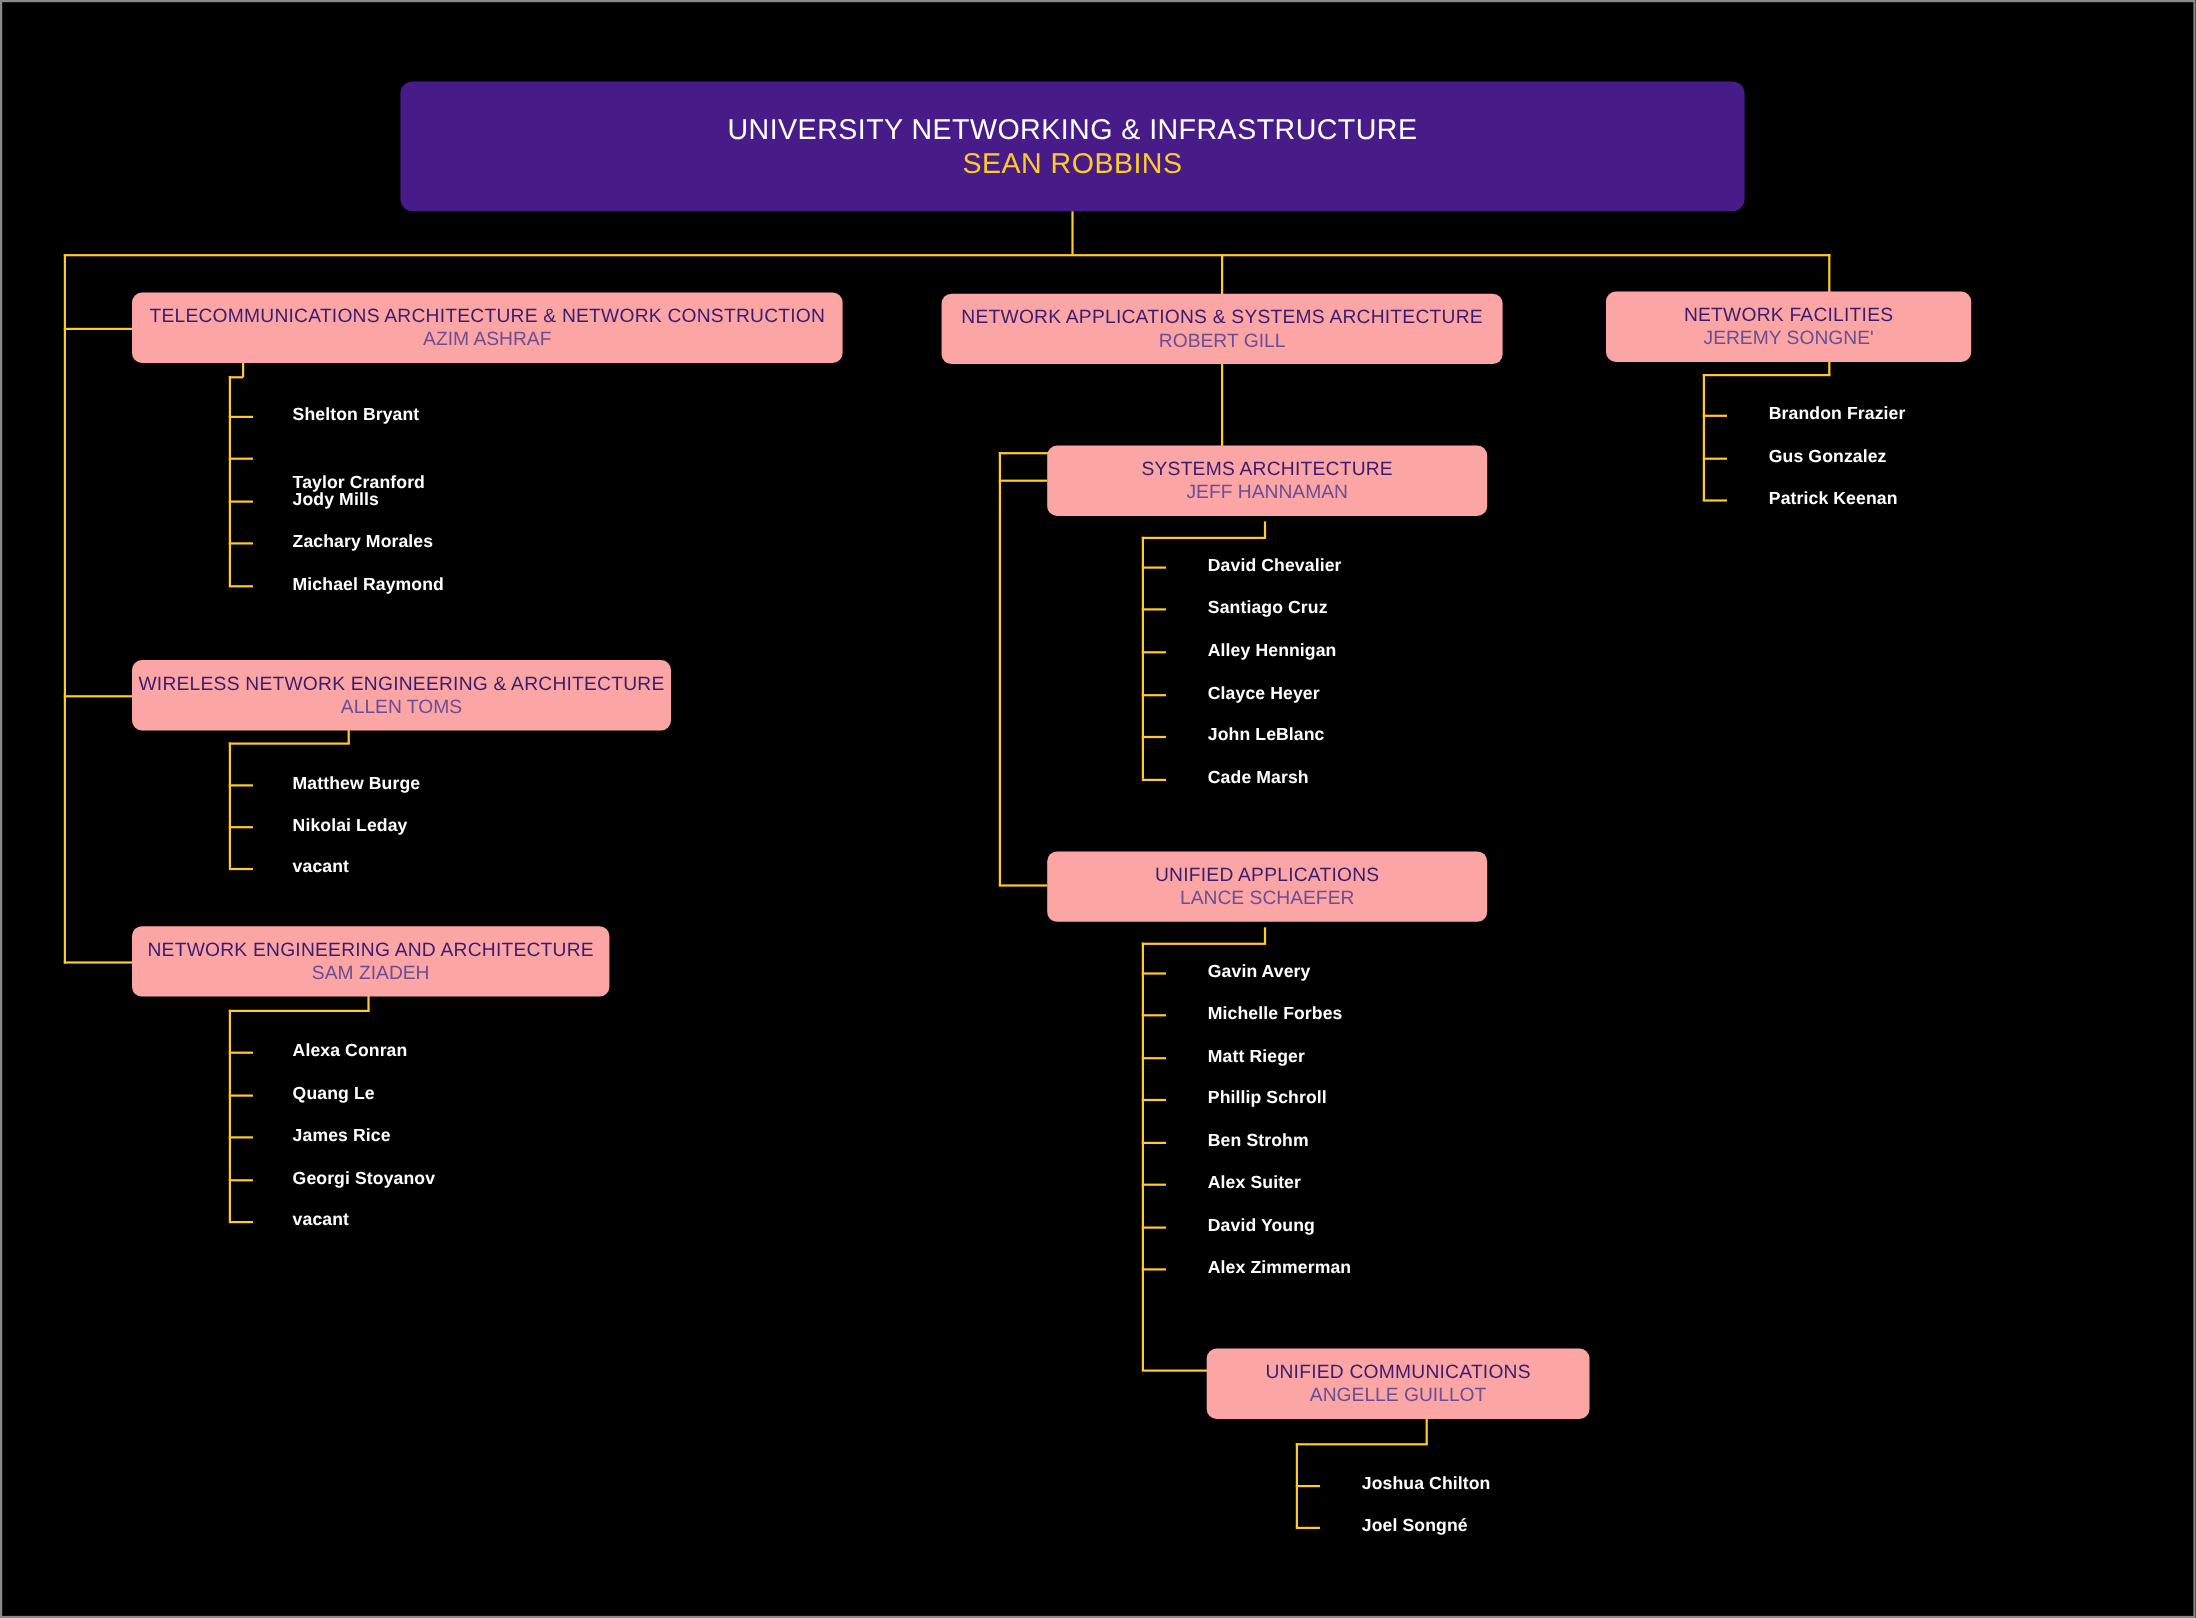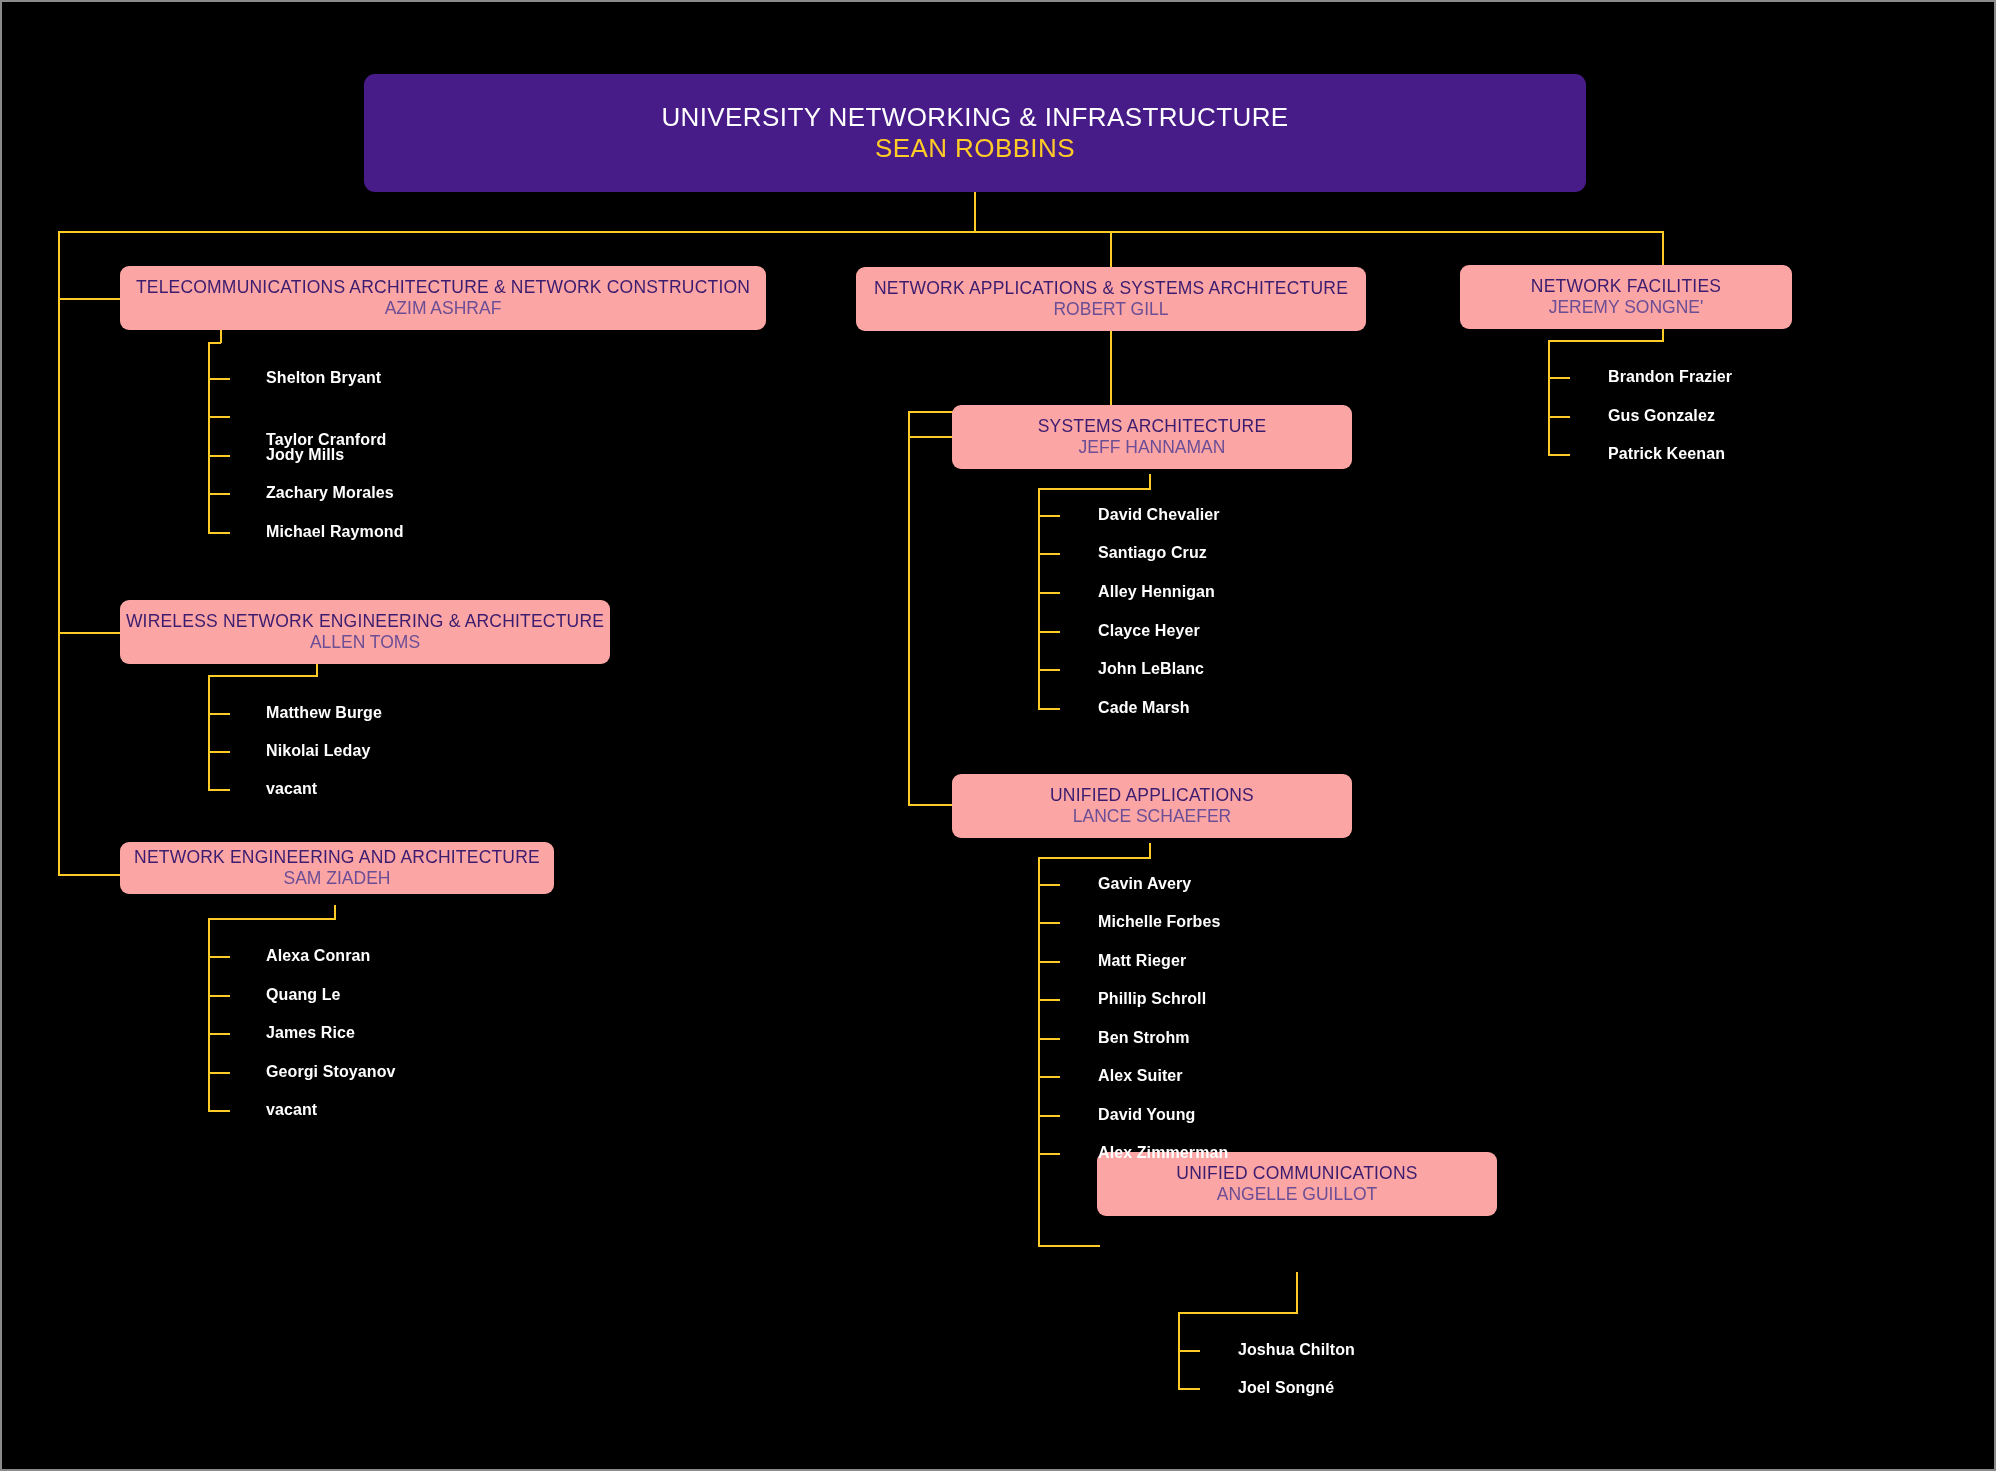--- a/index.html
+++ b/index.html
@@ -171,41 +171,41 @@
   <div class="box l1" style="left:118px;top:264px;width:646px;height:64px;">
     <div class="t">TELECOMMUNICATIONS ARCHITECTURE &amp; NETWORK CONSTRUCTION</div>
     <div class="s">AZIM ASHRAF</div>
   </div>
 
   <div class="box l1" style="left:118px;top:598px;width:490px;height:64px;">
     <div class="t">WIRELESS NETWORK ENGINEERING &amp; ARCHITECTURE</div>
     <div class="s">ALLEN TOMS</div>
   </div>
 
-  <div class="box l1" style="left:118px;top:840px;width:434px;height:52px;">
+  <div class="box l1" style="left:118px;top:840px;width:434px;height:64px;">
     <div class="t">NETWORK ENGINEERING AND ARCHITECTURE</div>
     <div class="s">SAM ZIADEH</div>
   </div>
 
   <div class="box l1" style="left:854px;top:265px;width:510px;height:64px;">
     <div class="t">NETWORK APPLICATIONS &amp; SYSTEMS ARCHITECTURE</div>
     <div class="s">ROBERT GILL</div>
   </div>
 
   <div class="box l2" style="left:950px;top:403px;width:400px;height:64px;">
     <div class="t">SYSTEMS ARCHITECTURE</div>
     <div class="s">JEFF HANNAMAN</div>
   </div>
 
   <div class="box l2" style="left:950px;top:772px;width:400px;height:64px;">
     <div class="t">UNIFIED APPLICATIONS</div>
     <div class="s">LANCE SCHAEFER</div>
   </div>
 
-  <div class="box l2" style="left:1095px;top:1150px;width:400px;height:64px;">
+  <div class="box l2" style="left:1095px;top:1224px;width:348px;height:64px;">
     <div class="t">UNIFIED COMMUNICATIONS</div>
     <div class="s">ANGELLE GUILLOT</div>
   </div>
 
   <div class="box l1" style="left:1458px;top:263px;width:332px;height:64px;">
     <div class="t">NETWORK FACILITIES</div>
     <div class="s">JEREMY SONGNE'</div>
   </div>
 
   <div class="emp" style="left:228px;top:367px;">Shelton Bryant</div>

